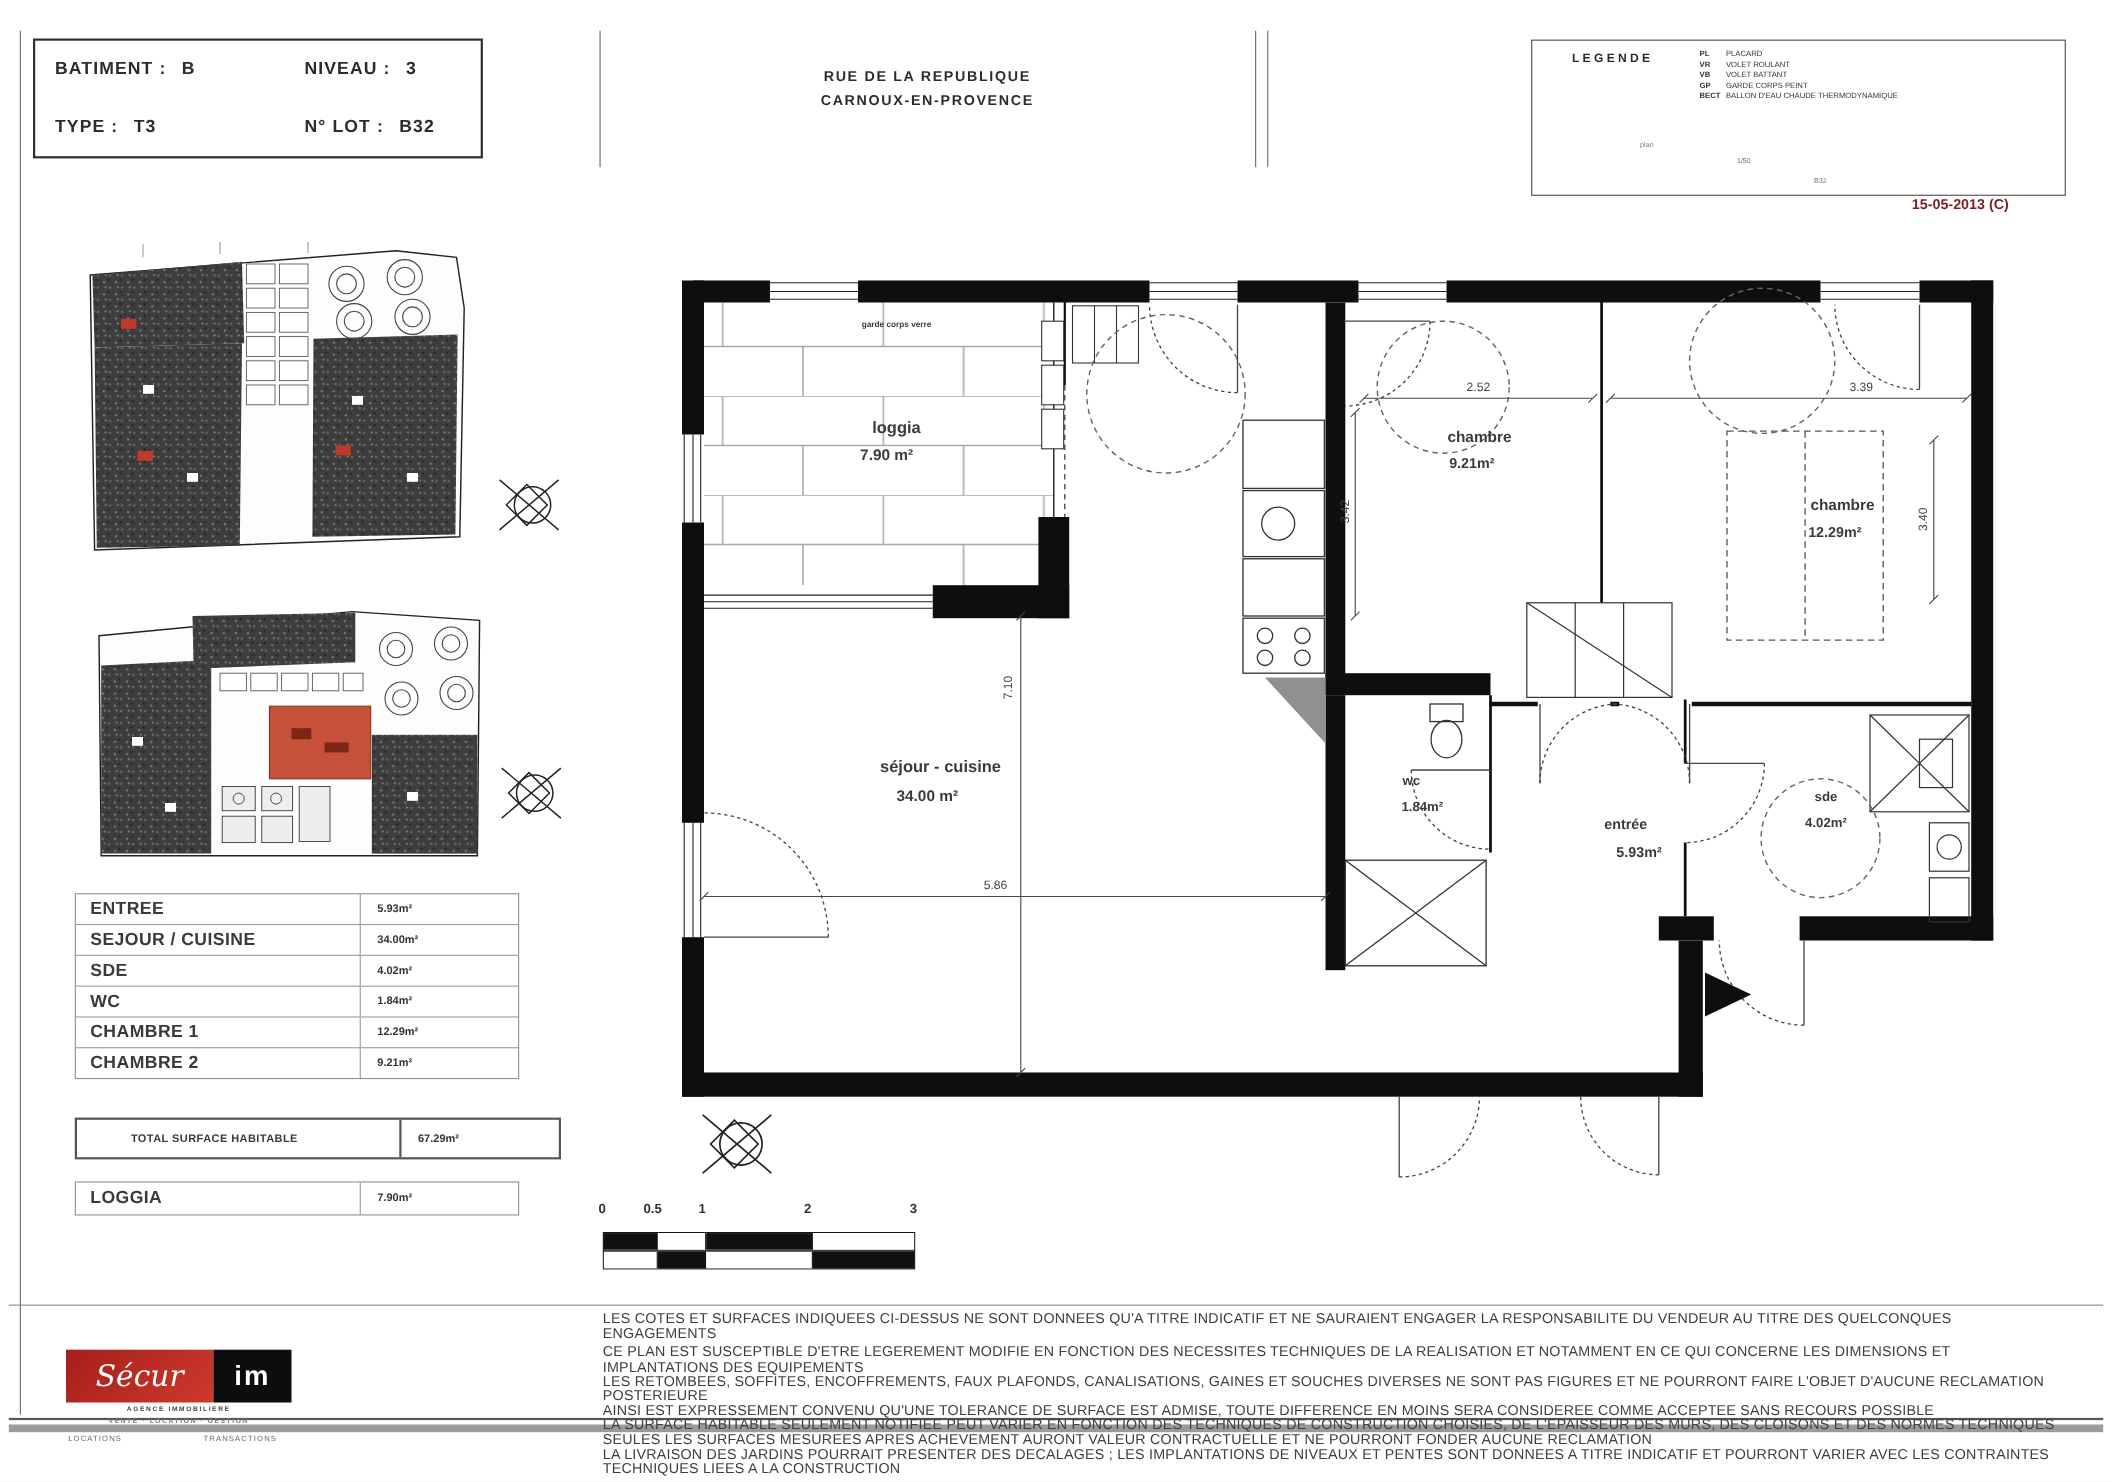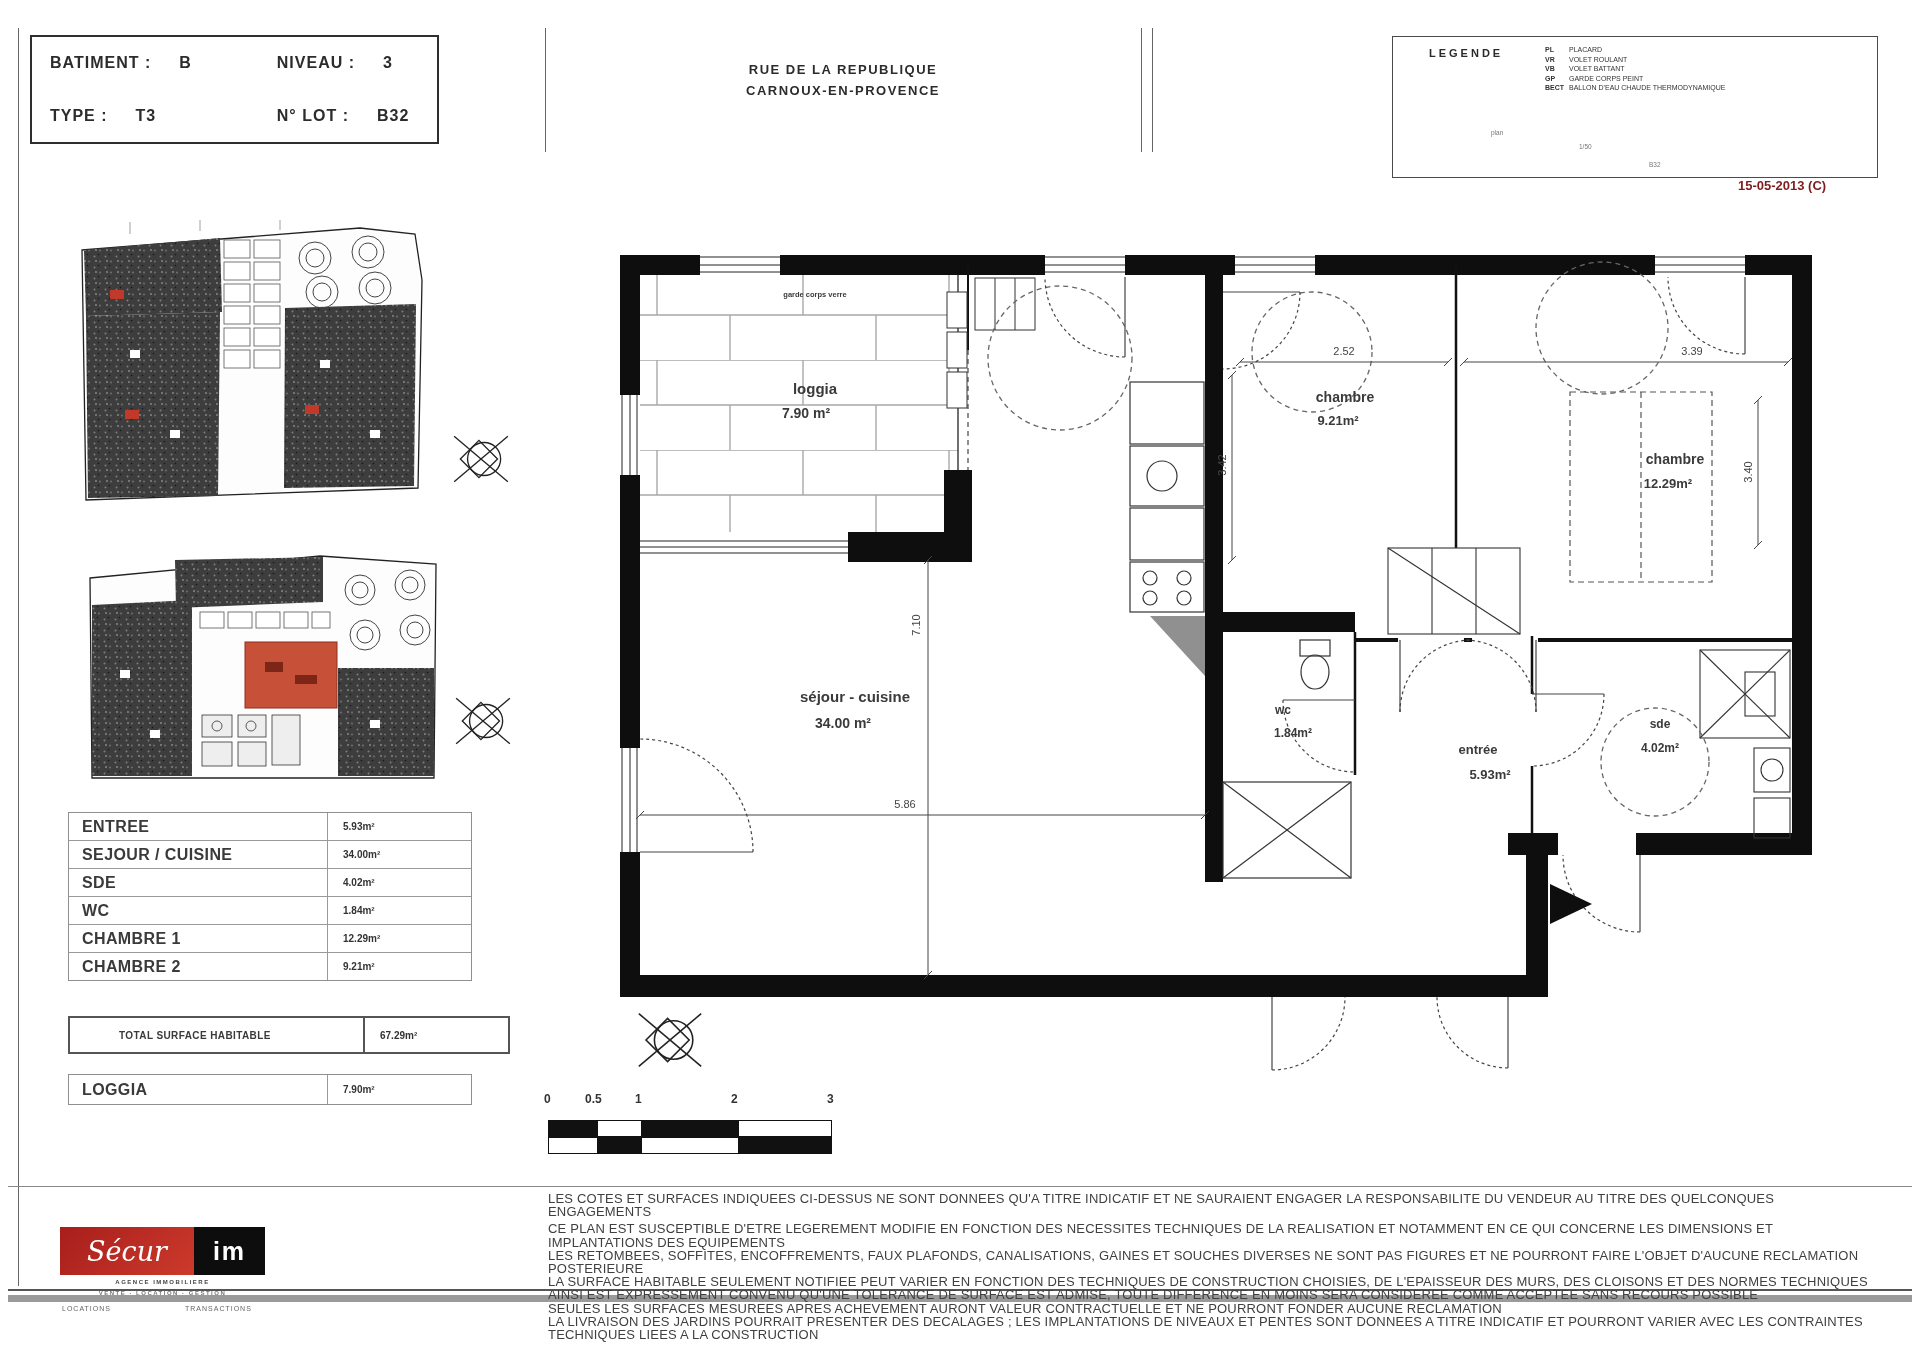--- a/index.html
+++ b/index.html
@@ -5,21 +5,21 @@
   html,body{margin:0;padding:0;background:#e8e8e8;}
   .sheet{position:relative;width:1920px;height:1347px;background:#ffffff;
          font-family:"Liberation Sans",sans-serif;color:#222;overflow:hidden;}
   .abs{position:absolute;}
   .hline{position:absolute;background:#888;}
   .vline{position:absolute;background:#666;}
 
   
   .idbox{position:absolute;left:30px;top:35px;width:405px;height:105px;border:2px solid #2e2e2e;
          display:grid;grid-template-columns:56% 44%;grid-template-rows:50% 50%;align-items:center;}
-  .idcell{display:flex;align-items:center;gap:28px;padding-left:18px;
+  .idcell{display:flex;align-items:center;gap:14px;padding-left:18px;
           font-size:16px;font-weight:bold;letter-spacing:1px;color:#2c2c2c;}
   .title-blk{position:absolute;left:560px;top:34px;width:566px;text-align:center;}
   .title-main{font-size:27px;font-weight:bold;letter-spacing:2px;color:#1d1d1d;}
   .title-sub{font-size:13px;font-weight:bold;letter-spacing:1.5px;color:#2c2c2c;margin-top:6px;}
   .date-txt{position:absolute;left:1738px;top:178px;font-size:13px;font-weight:bold;color:#7f1d1d;}
 
   
   .legendbox{position:absolute;left:1392px;top:36px;width:484px;height:140px;border:1.5px solid #4a4a4a;}
   .legend-title{position:absolute;left:36px;top:10px;font-size:11px;font-weight:bold;letter-spacing:3px;color:#2a2a2a;}
   .legend-items{position:absolute;left:152px;top:8px;font-size:7px;color:#333;line-height:9.5px;}
@@ -484,22 +484,22 @@
         <div class="sb-seg sbk" style="width:44px;"></div>
       <div class="sb-seg sbw" style="width:97px;"></div>
         <div class="sb-seg sbk" style="width:92px;"></div>
     </div>
   </div>
 
   <div class="legal">
     <div>LES COTES ET SURFACES INDIQUEES CI-DESSUS NE SONT DONNEES QU'A TITRE INDICATIF ET NE SAURAIENT ENGAGER LA RESPONSABILITE DU VENDEUR AU TITRE DES QUELCONQUES ENGAGEMENTS</div>
     <div>CE PLAN EST SUSCEPTIBLE D'ETRE LEGEREMENT MODIFIE EN FONCTION DES NECESSITES TECHNIQUES DE LA REALISATION ET NOTAMMENT EN CE QUI CONCERNE LES DIMENSIONS ET IMPLANTATIONS DES EQUIPEMENTS</div>
     <div>LES RETOMBEES, SOFFITES, ENCOFFREMENTS, FAUX PLAFONDS, CANALISATIONS, GAINES ET SOUCHES DIVERSES NE SONT PAS FIGURES ET NE POURRONT FAIRE L'OBJET D'AUCUNE RECLAMATION POSTERIEURE</div>
+    <div>AINSI EST EXPRESSEMENT CONVENU QU'UNE TOLERANCE DE SURFACE EST ADMISE, TOUTE DIFFERENCE EN MOINS SERA CONSIDEREE COMME ACCEPTEE SANS RECOURS POSSIBLE</div>
     <div>LA SURFACE HABITABLE SEULEMENT NOTIFIEE PEUT VARIER EN FONCTION DES TECHNIQUES DE CONSTRUCTION CHOISIES, DE L'EPAISSEUR DES MURS, DES CLOISONS ET DES NORMES TECHNIQUES</div>
-    <div>AINSI EST EXPRESSEMENT CONVENU QU'UNE TOLERANCE DE SURFACE EST ADMISE, TOUTE DIFFERENCE EN MOINS SERA CONSIDEREE COMME ACCEPTEE SANS RECOURS POSSIBLE</div>
     <div>SEULES LES SURFACES MESUREES APRES ACHEVEMENT AURONT VALEUR CONTRACTUELLE ET NE POURRONT FONDER AUCUNE RECLAMATION</div>
     <div>LA LIVRAISON DES JARDINS POURRAIT PRESENTER DES DECALAGES ; LES IMPLANTATIONS DE NIVEAUX ET PENTES SONT DONNEES A TITRE INDICATIF ET POURRONT VARIER AVEC LES CONTRAINTES TECHNIQUES LIEES A LA CONSTRUCTION</div>
   </div>
 
   <div class="logo">
     <div class="logo-red">Sécur</div>
     <div class="logo-blk">im</div>
   </div>
   <div class="logo-sub" style="top:1279px;">AGENCE IMMOBILIERE</div>
   <div class="logo-sub" style="top:1290px;color:#777;">VENTE · LOCATION · GESTION</div>

